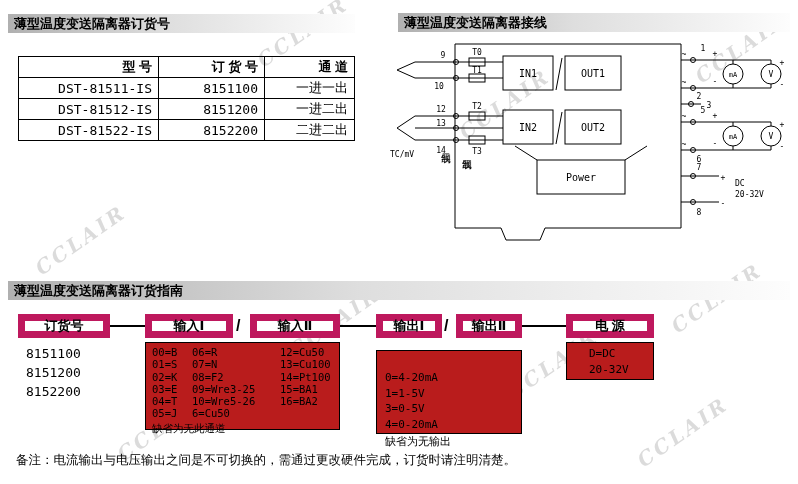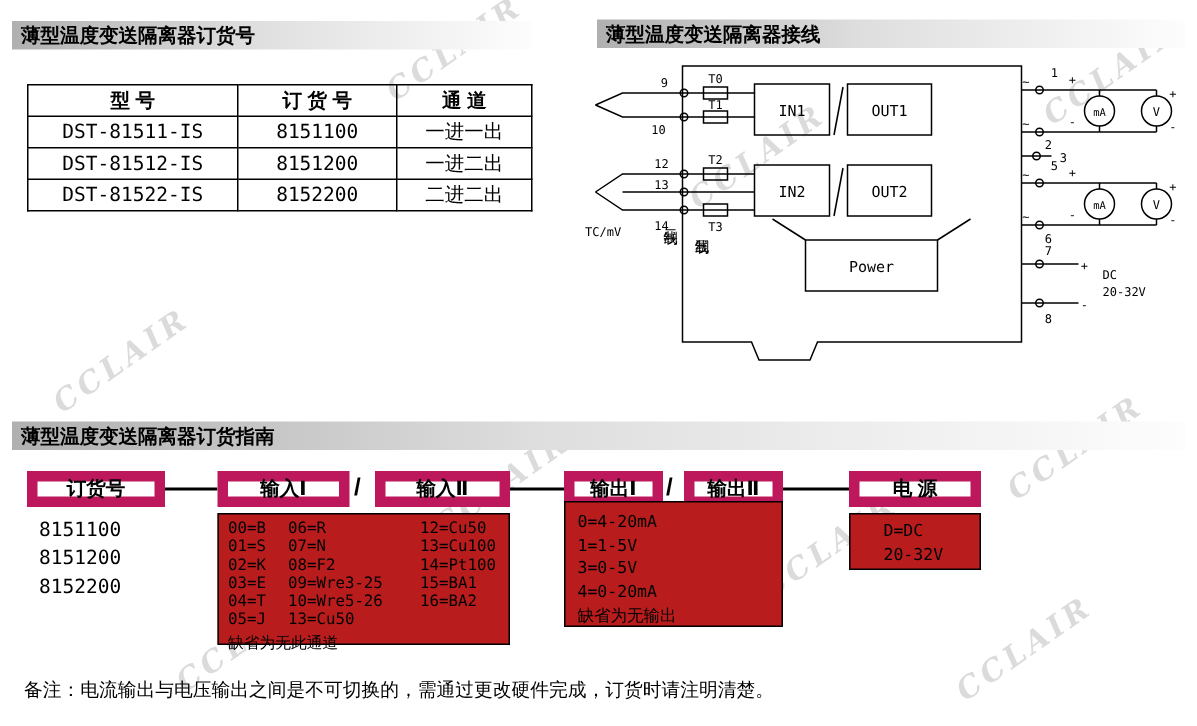--- a/index.html
+++ b/index.html
@@ -19,21 +19,21 @@
 
   
   .titlebar {
     position:absolute; height:19px; line-height:19px; padding-left:6px;
     font-size:13px; font-weight:bold;
     background:linear-gradient(90deg,#b0b0b0 0%,#dedede 45%,#fdfdfd 100%);
   }
 
   
   .order-table { position:absolute; left:18px; top:56px; border-collapse:collapse; border:1.5px solid #000; }
-  .order-table th,.order-table td { border:1px solid #000; text-align:center; height:21px; padding:0 6px; font-size:13px; }
+  .order-table th,.order-table td { border:1px solid #000; text-align:right; height:21px; padding:0 6px; font-size:13px; }
   .order-table th { font-weight:bold; }
   .mono { font-family:"DejaVu Sans Mono",monospace; }
 
   
   .wiring { position:absolute; }
   .wiring .ln, .wiring .ln * { stroke:#000; stroke-width:1; fill:none; }
   .wiring circle { fill:#fff; }
   .wiring text { font-family:"DejaVu Sans Mono",monospace; font-size:8px; fill:#000; stroke:none; }
   .wiring text.blk { font-size:10px; }
   .wiring text.met { font-size:7px; }
@@ -236,31 +236,31 @@
   <div class="gbox ghead" style="left:145px;top:314px;width:88px;height:24px">输入Ⅰ</div>
   <div class="gslash" style="left:236px;top:317px">/</div>
   <div class="gbox ghead" style="left:250px;top:314px;width:90px;height:24px">输入Ⅱ</div>
 
   <div class="gcontent" style="left:145px;top:342px;width:195px;height:88px;padding-top:3px">
     <div class="irow"><span class="c1">00=B</span><span class="c2">06=R</span><span class="c3">12=Cu50</span></div>
     <div class="irow"><span class="c1">01=S</span><span class="c2">07=N</span><span class="c3">13=Cu100</span></div>
     <div class="irow"><span class="c1">02=K</span><span class="c2">08=F2</span><span class="c3">14=Pt100</span></div>
     <div class="irow"><span class="c1">03=E</span><span class="c2">09=Wre3-25</span><span class="c3">15=BA1</span></div>
     <div class="irow"><span class="c1">04=T</span><span class="c2">10=Wre5-26</span><span class="c3">16=BA2</span></div>
-    <div class="irow"><span class="c1">05=J</span><span class="c2">13=Cu50</span><span class="c3"></span></div>
+    <div class="irow"><span class="c1">05=J</span><span class="c2">6=Cu50</span><span class="c3"></span></div>
     <div class="ifooter">缺省为无此通道</div>
   </div>
 
   <div class="gline" style="left:340px;top:325px;width:36px"></div>
 
   <div class="gbox ghead" style="left:376px;top:314px;width:66px;height:24px">输出Ⅰ</div>
   <div class="gslash" style="left:444px;top:317px">/</div>
   <div class="gbox ghead" style="left:456px;top:314px;width:66px;height:24px">输出Ⅱ</div>
 
-  <div class="gcontent" style="left:376px;top:334px;width:146px;height:84px;padding:5px 8px">
+  <div class="gcontent" style="left:376px;top:350px;width:146px;height:84px;padding:19px 8px">
     <div class="oline mono">0=4-20mA</div>
     <div class="oline mono">1=1-5V</div>
     <div class="oline mono">3=0-5V</div>
     <div class="oline mono">4=0-20mA</div>
     <div class="oline" style="margin-top:2px">缺省为无输出</div>
   </div>
 
   <div class="gline" style="left:522px;top:325px;width:44px"></div>
 
   <div class="gbox ghead" style="left:566px;top:314px;width:88px;height:24px">电  源</div>

